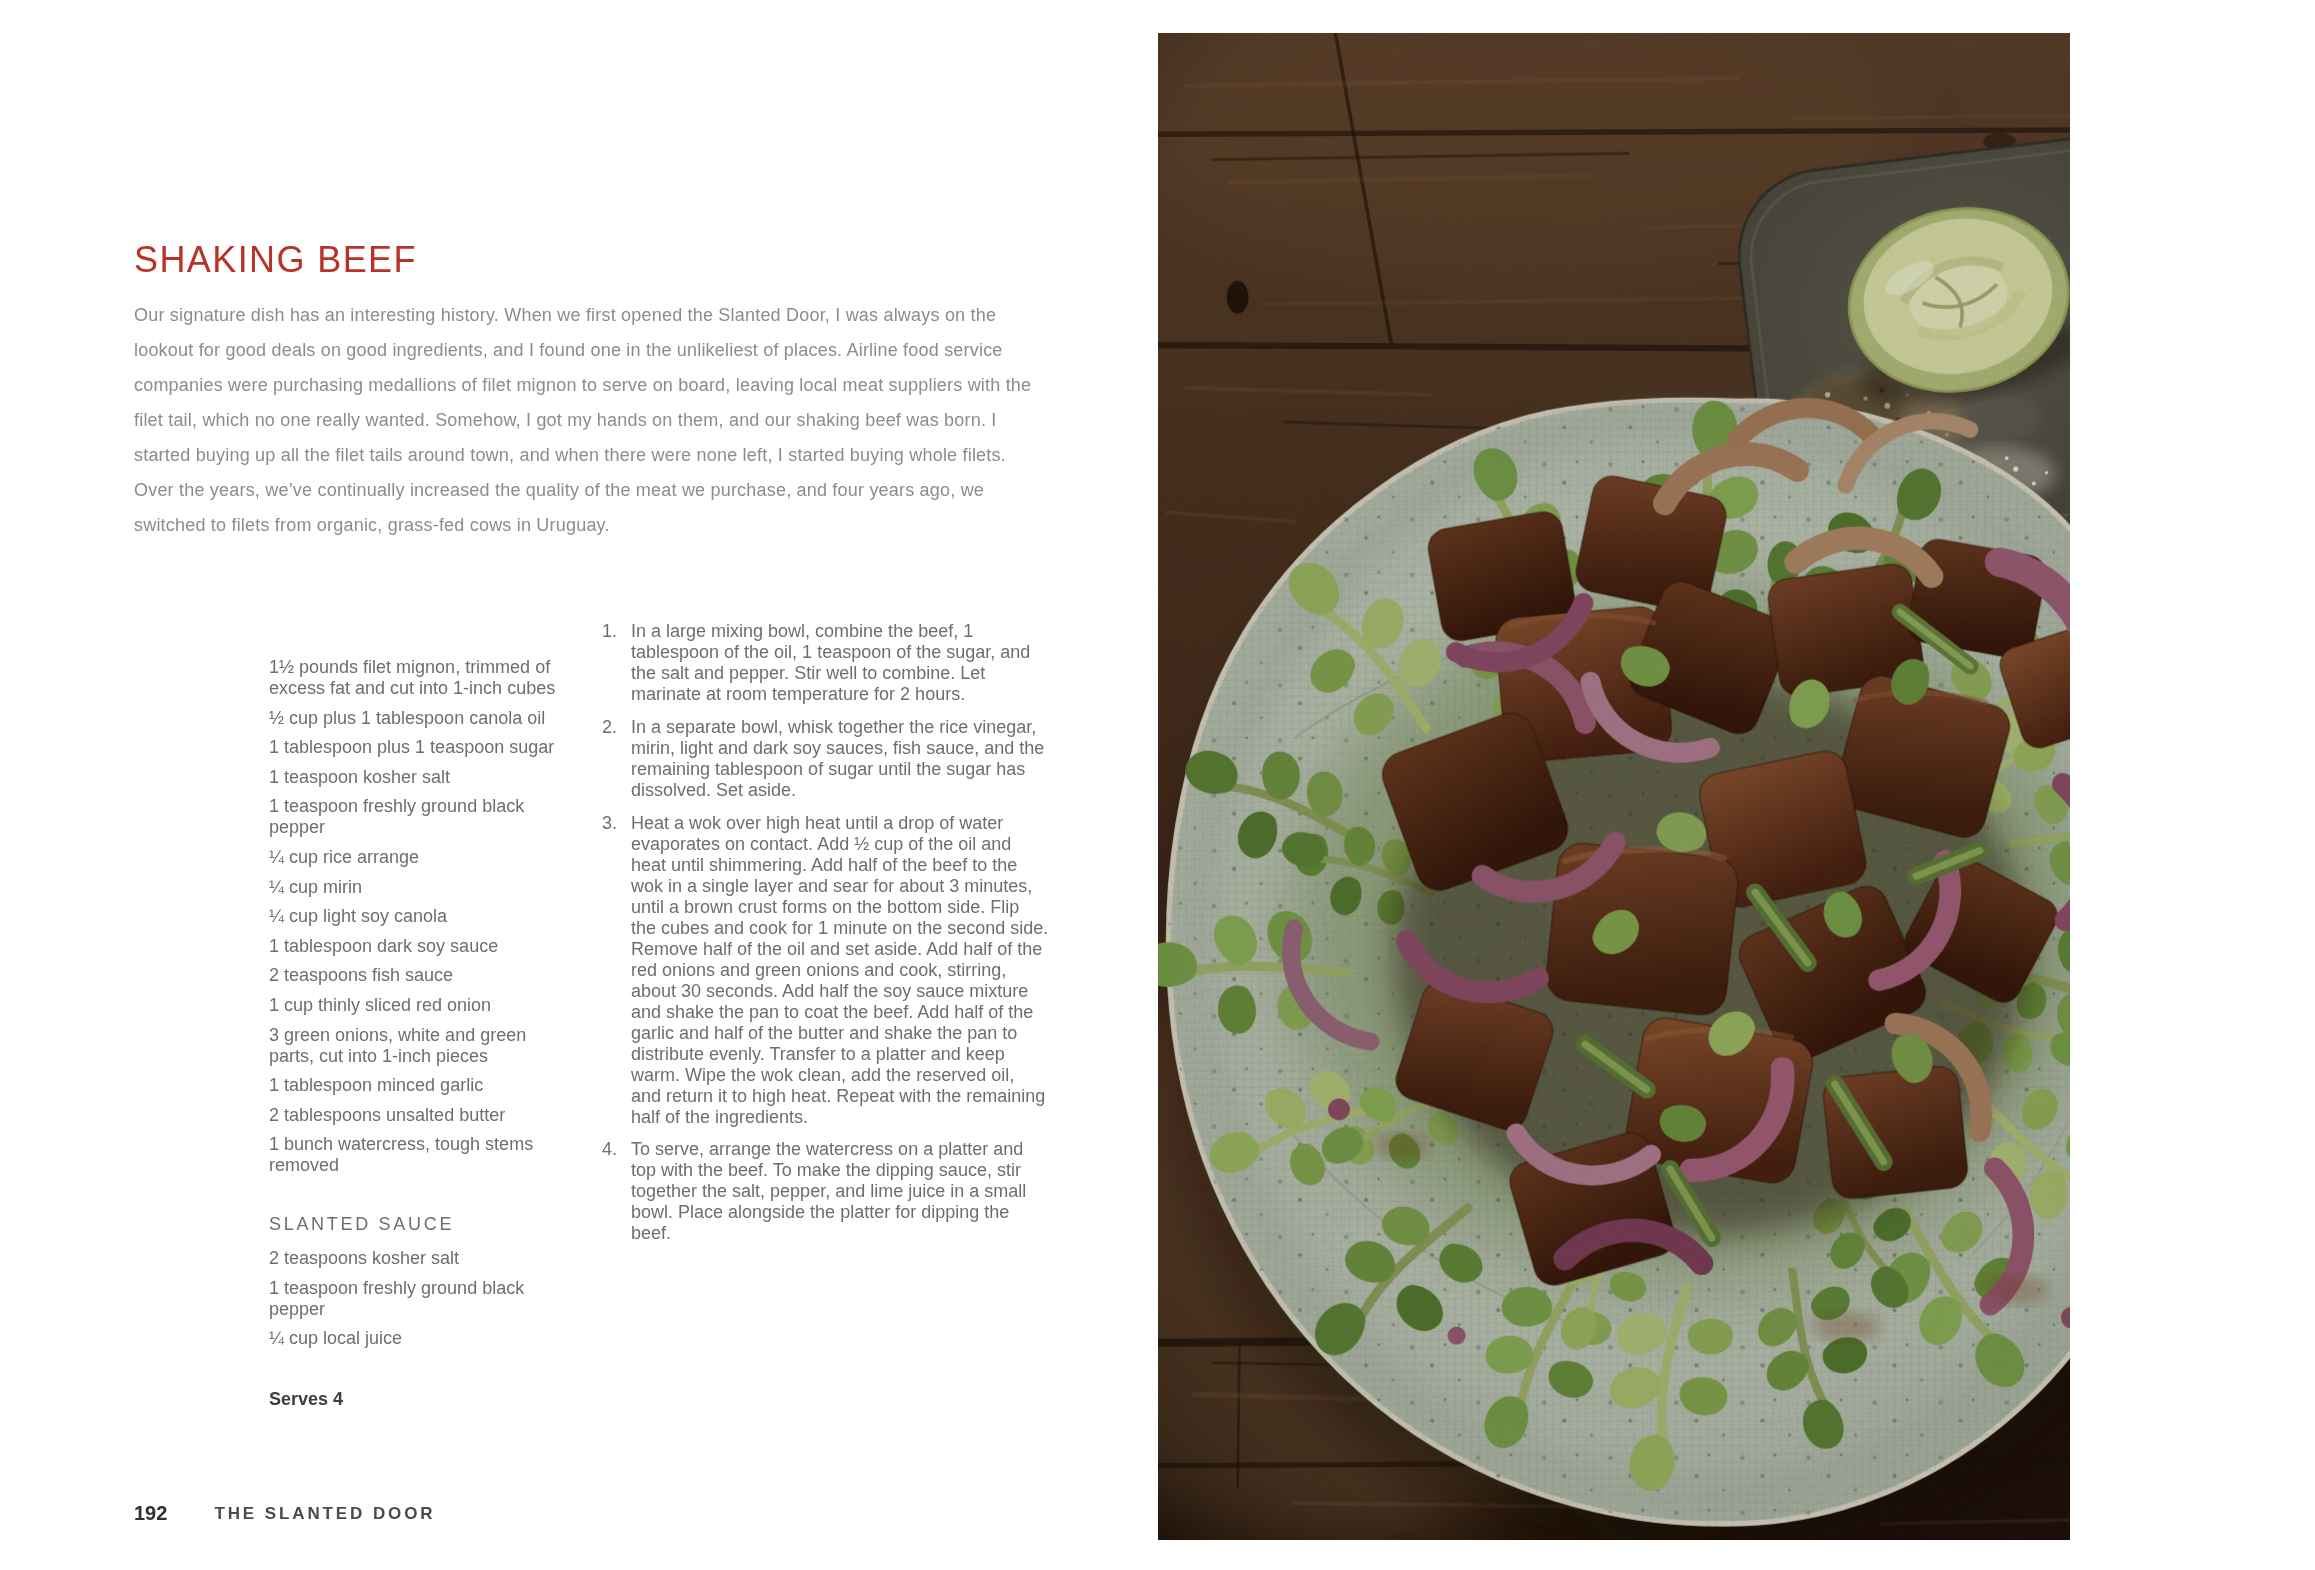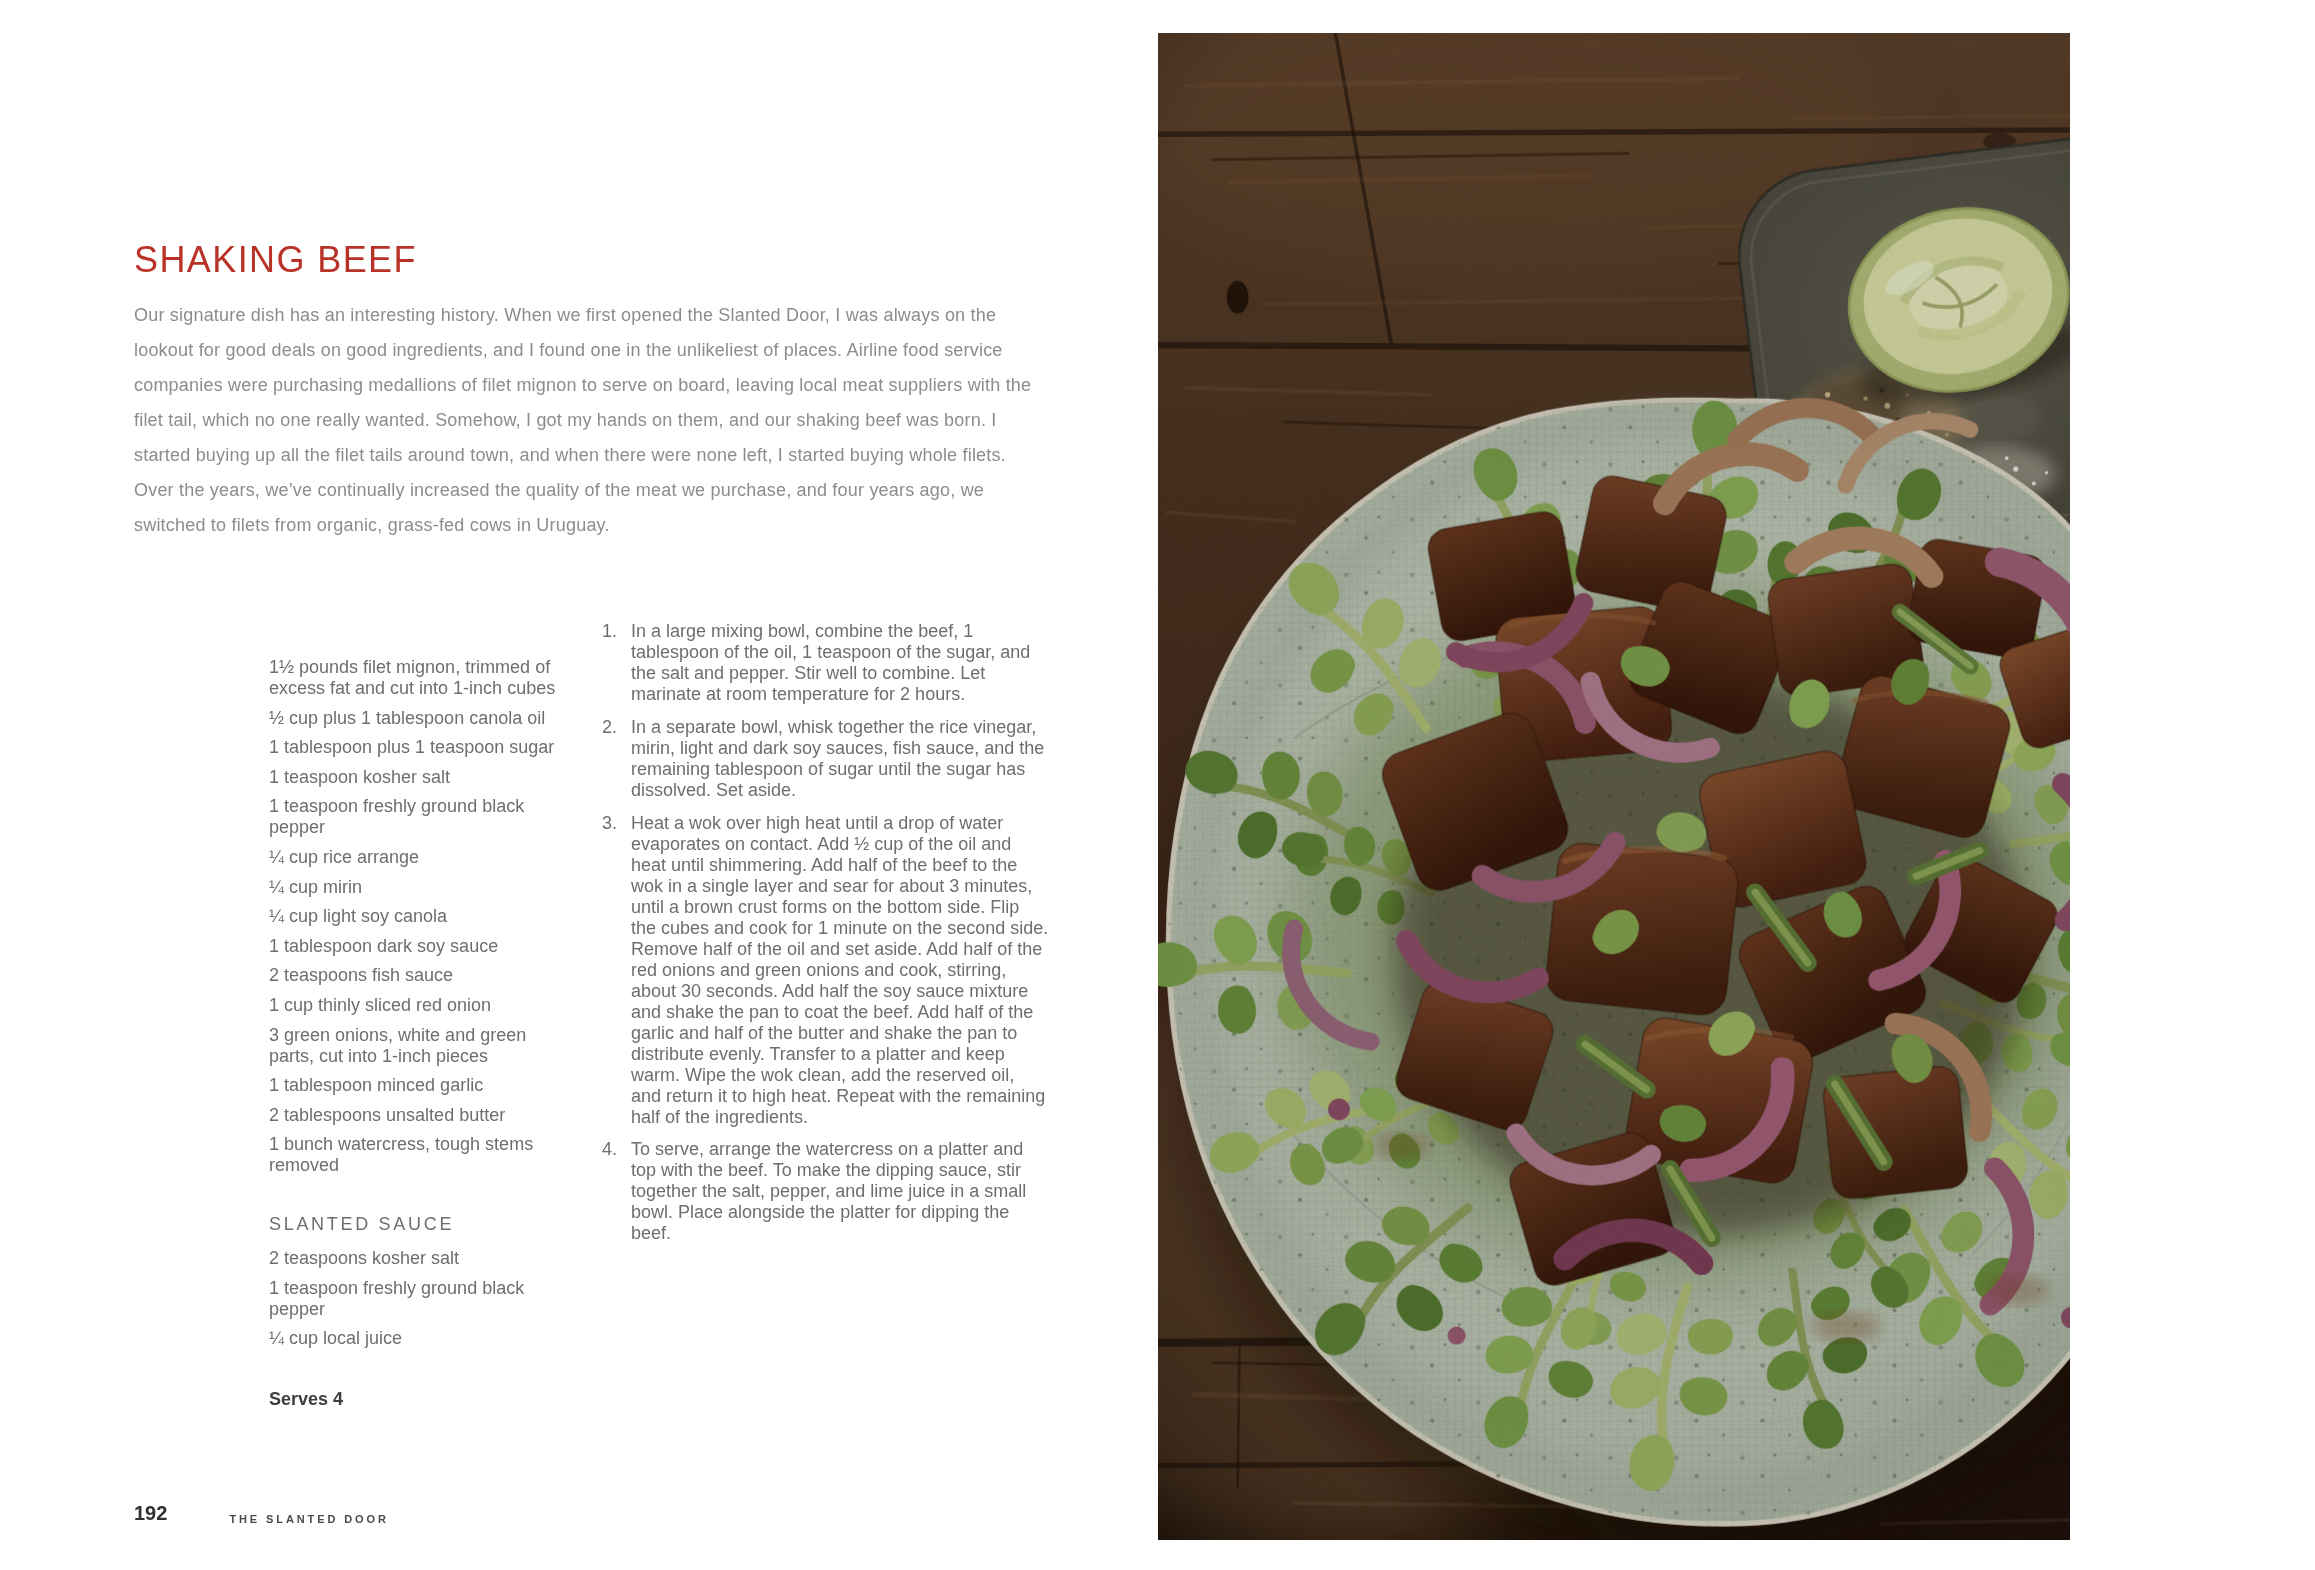--- a/index.html
+++ b/index.html
@@ -16,23 +16,23 @@
                  color:var(--body-gray,#6e6e6e);}
   .dip-head{margin:38px 0 12.7px 0 !important;font-size:17px;letter-spacing:2.7px;
             color:var(--body-gray,#6e6e6e);}
   .serves{margin-top:40px !important;font-weight:bold;font-size:19px;
           color:var(--serves-dark,#3e3e3e) !important;}
   .steps{position:absolute;left:602px;top:621px;width:447px;}
   .step{display:flex;margin:0 0 11.8px 0;font-size:18px;line-height:21px;
         color:var(--body-gray,#6e6e6e);}
   .step .num{flex:0 0 29px;}
   .step .txt{flex:1;}
-  .footer{position:absolute;left:134px;top:1502px;display:flex;align-items:flex-end;}
+  .footer{position:absolute;left:134px;top:1502px;display:flex;align-items:center;}
   .footer .pg{font-size:20px;font-weight:bold;color:var(--footer-dark,#2f2f2f);}
-  .footer .bk{margin-left:62px;font-size:11px;letter-spacing:2.9px;
+  .footer .bk{margin-left:47px;font-size:17px;letter-spacing:2.9px;
               color:#4a4a4a;font-weight:bold;}
 
   
   .photo{position:absolute;left:1158px;top:33px;width:1131px;height:1507px;}
   .photo svg{display:block;width:100%;height:100%;}
 </style>
 </head>
 <body>
 
 <div id="page">

